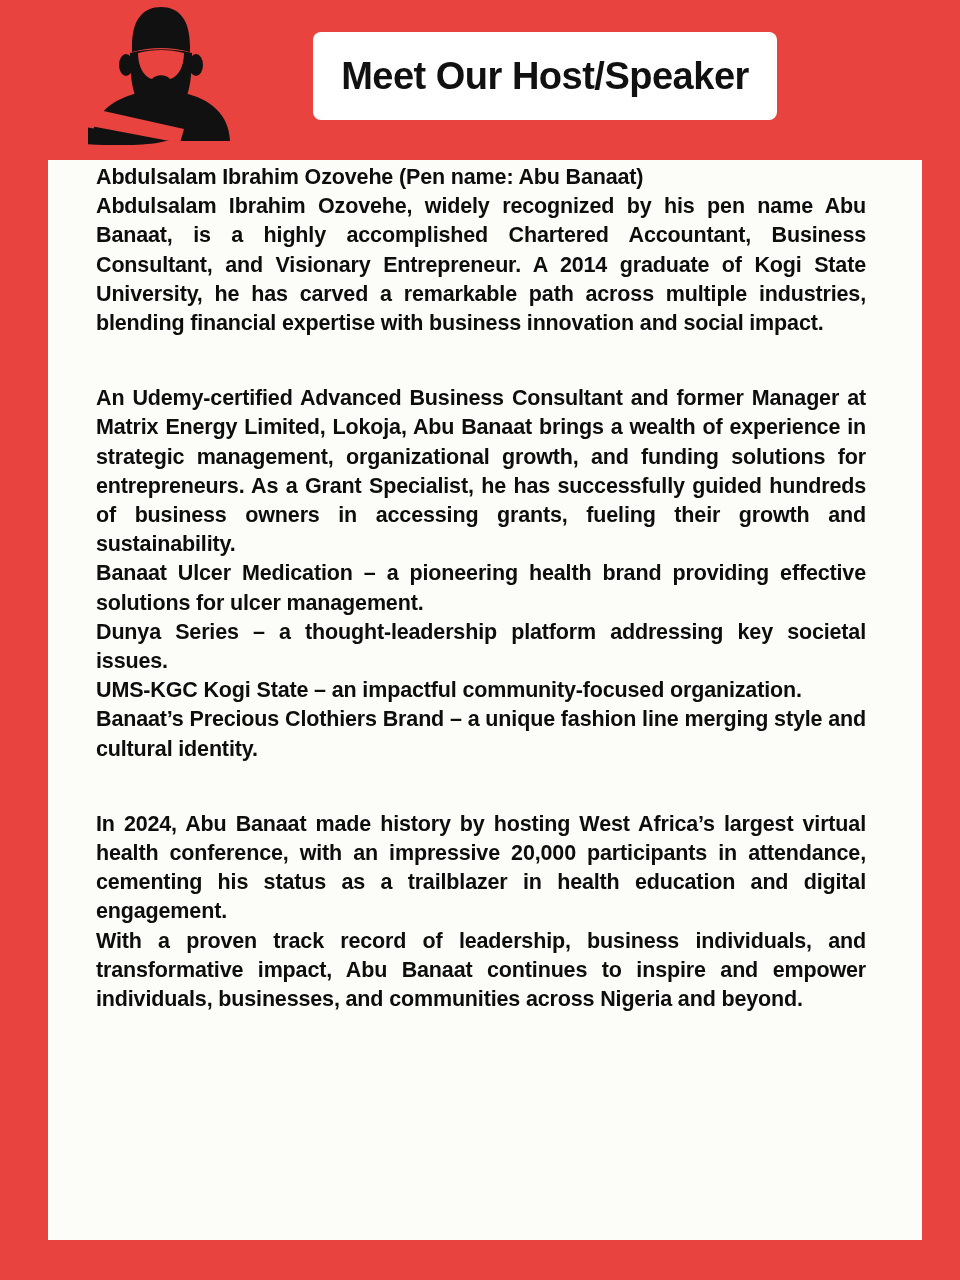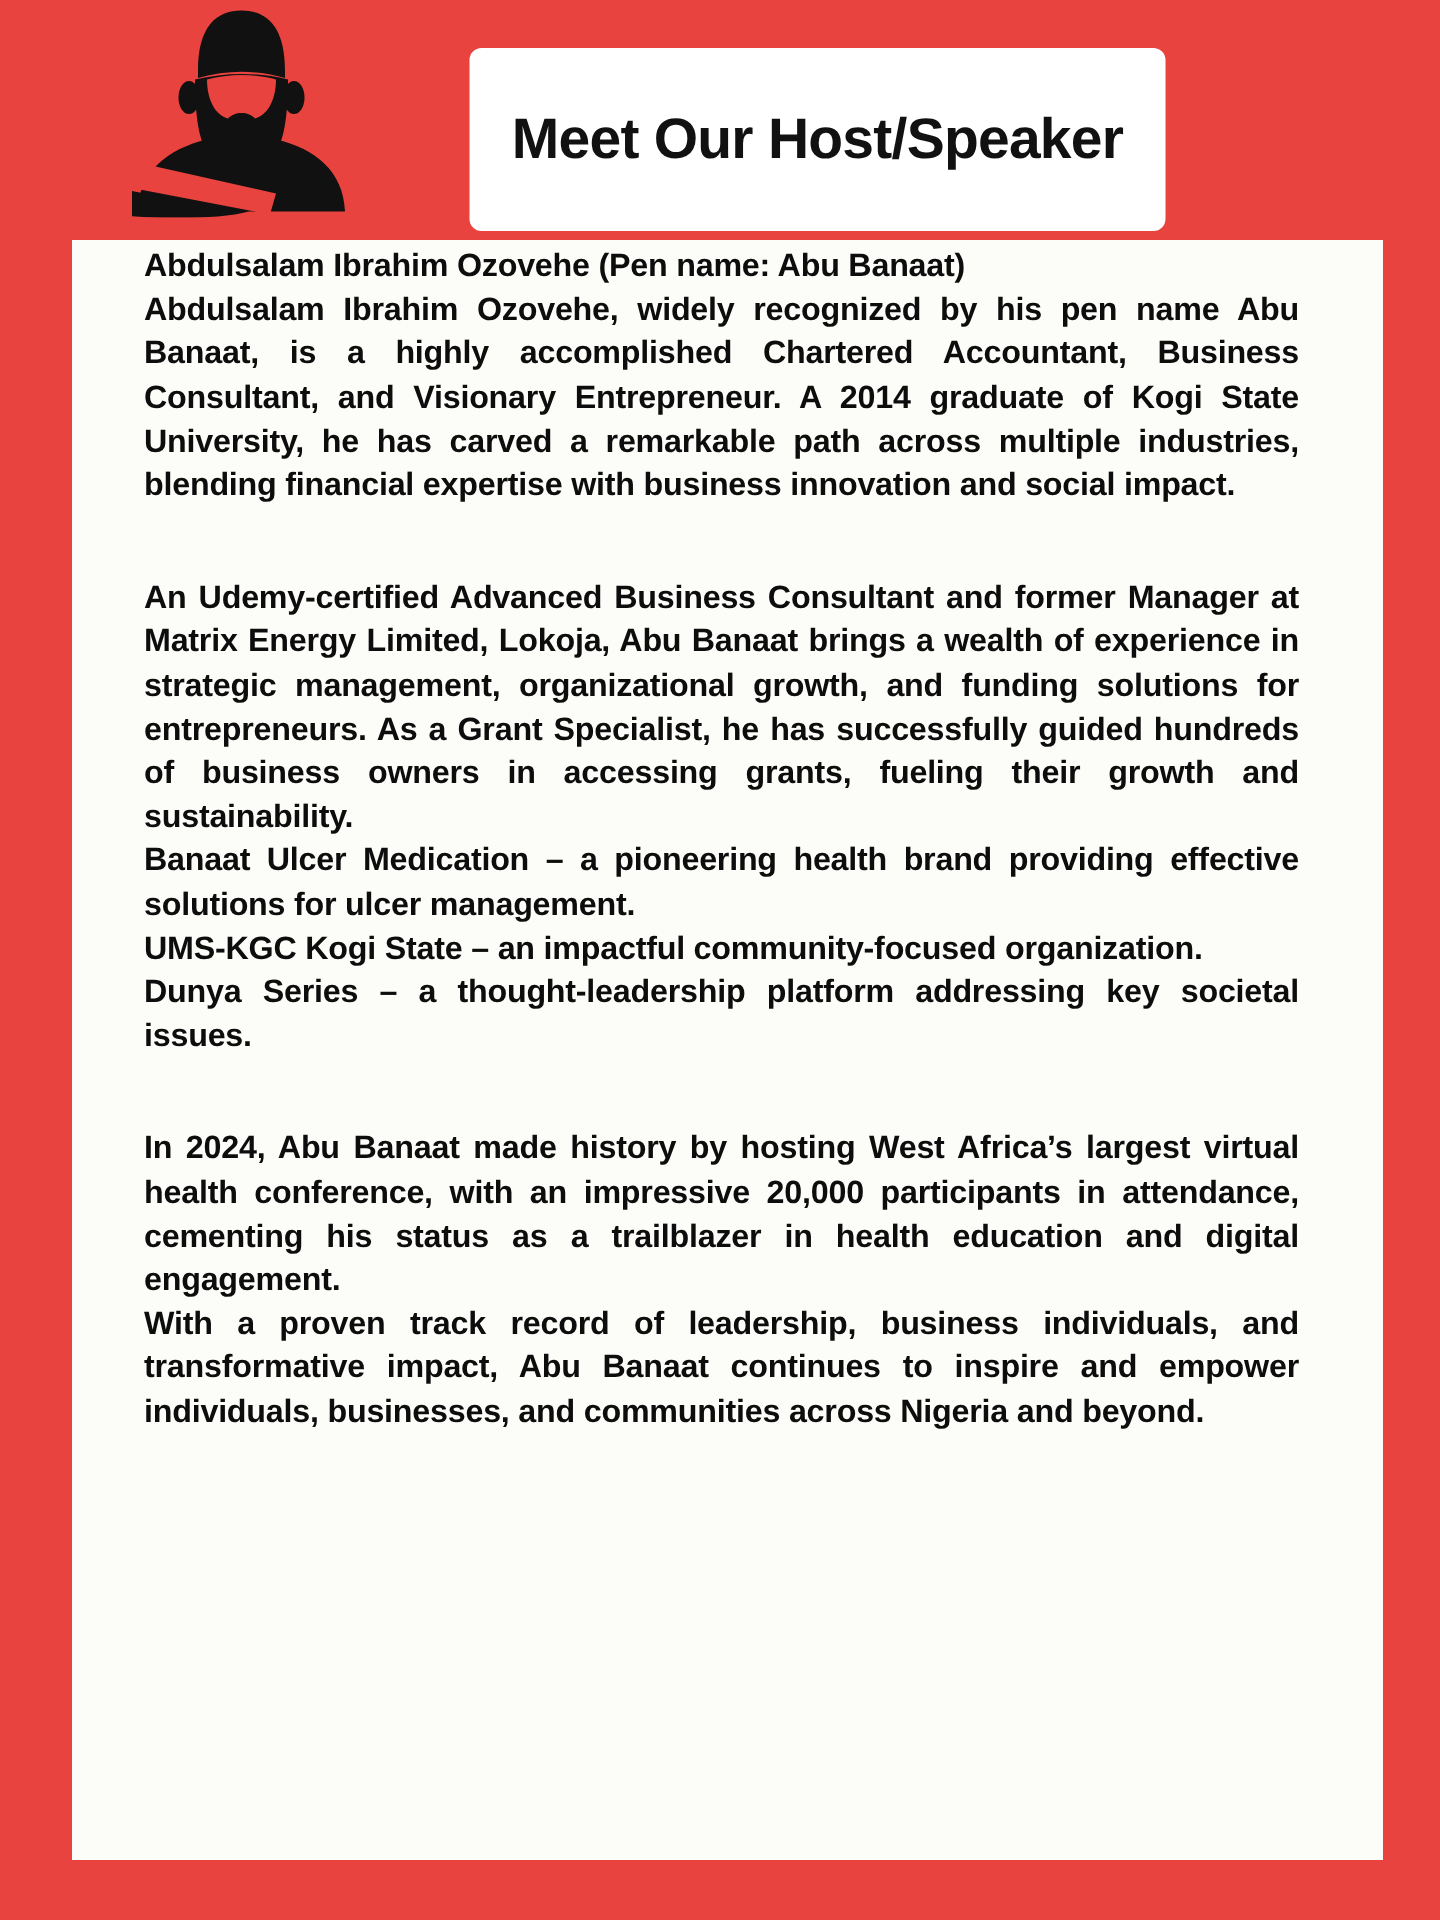--- a/index.html
+++ b/index.html
@@ -19,21 +19,21 @@
     position: absolute;
     left: 88px; top: 3px;
     width: 146px; height: 142px;
   }
   .avatar svg { display: block; width: 100%; height: 100%; }
 
   
   .title-pill {
     position: absolute;
     left: 313px; top: 32px;
-    width: 464px; height: 122px;
+    width: 464px; height: 88px;
     background: #FFFFFF;
     border-radius: 8px;
     display: flex; align-items: center; justify-content: center;
   }
   .title-pill .title-text {
     font-size: 38px;
     font-weight: 700;
     color: #111111;
     letter-spacing: -0.5px;
     white-space: nowrap;
@@ -87,19 +87,20 @@
 
   <div class="title-pill">
     <span class="title-text">Meet Our Host/Speaker</span>
   </div>
 
   <div class="bio-card">
     <p class="heading">Abdulsalam Ibrahim Ozovehe (Pen name: Abu Banaat)</p>
     <p>Abdulsalam Ibrahim Ozovehe, widely recognized by his pen name Abu Banaat, is a highly accomplished Chartered Accountant, Business Consultant, and Visionary Entrepreneur. A 2014 graduate of Kogi State University, he has carved a remarkable path across multiple industries, blending financial expertise with business innovation and social impact.</p>
     <p class="gap">An Udemy-certified Advanced Business Consultant and former Manager at Matrix Energy Limited, Lokoja, Abu Banaat brings a wealth of experience in strategic management, organizational growth, and funding solutions for entrepreneurs. As a Grant Specialist, he has successfully guided hundreds of business owners in accessing grants, fueling their growth and sustainability.</p>
     <p>Banaat Ulcer Medication – a pioneering health brand providing effective solutions for ulcer management.</p>
+    <p>Dunya Series – a thought-leadership platform addressing key societal issues.</p>
     <p>UMS-KGC Kogi State – an impactful community-focused organization.</p>
-    <p>Dunya Series – a thought-leadership platform addressing key societal issues.</p>
+    <p>Banaat’s Precious Clothiers Brand – a unique fashion line merging style and cultural identity.</p>
     <p class="gap">In 2024, Abu Banaat made history by hosting West Africa’s largest virtual health conference, with an impressive 20,000 participants in attendance, cementing his status as a trailblazer in health education and digital engagement.</p>
     <p>With a proven track record of leadership, business individuals, and transformative impact, Abu Banaat continues to inspire and empower individuals, businesses, and communities across Nigeria and beyond.</p>
   </div>
 
 </div>
 
 </body></html>

